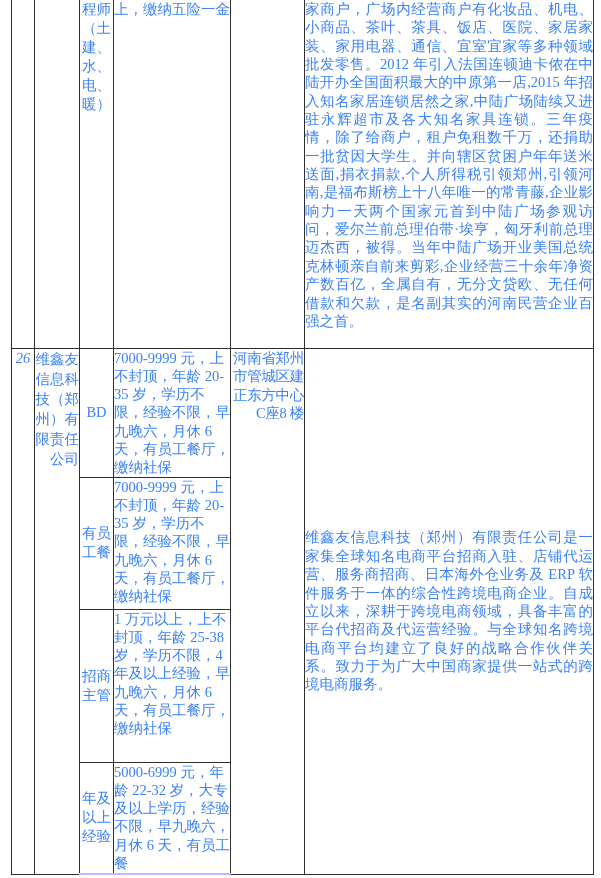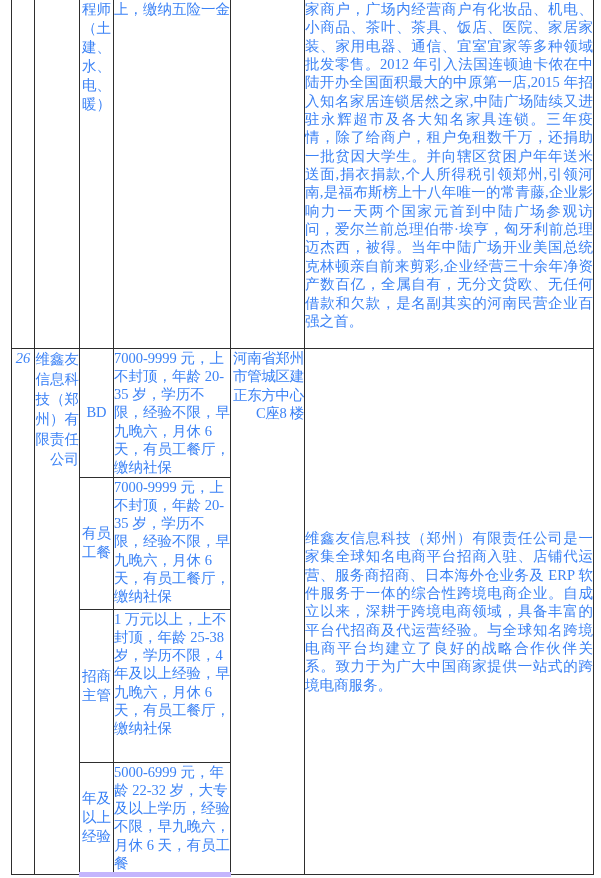--- a/index.html
+++ b/index.html
@@ -26,21 +26,21 @@
     font-size: 14.5px;
   }
   table.jobs td {
     border: 1px solid #2e2e2e;
     padding: 0;
     overflow: hidden;
     vertical-align: top;
     word-wrap: break-word;
   }
   table.jobs tr.first-row td { border-top: none; }
-  table.jobs tr.last-row td { border-bottom: 5px solid #c4b5fd; }
+  table.jobs tr.last-row td { border-bottom: 2px solid #c4b5fd; }
 
   td.num-cell {
     text-align: center;
     vertical-align: middle;
     word-break: break-all;
     line-break: anywhere;
     line-height: 19px;
     padding: 2px 3px;
     font-style: italic;
   }

